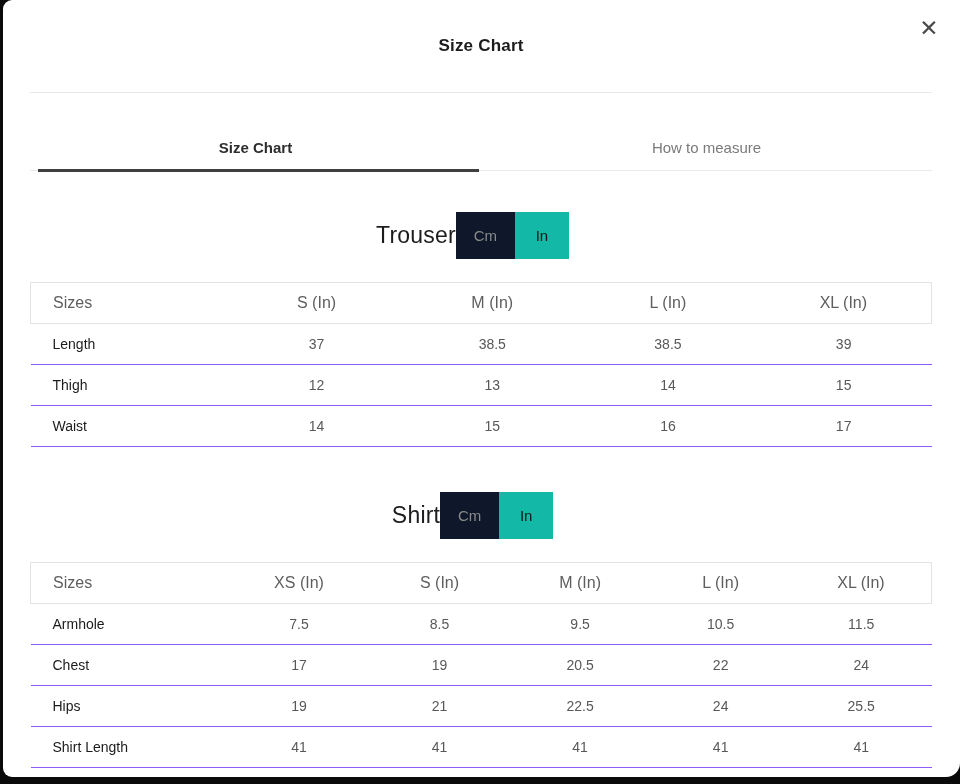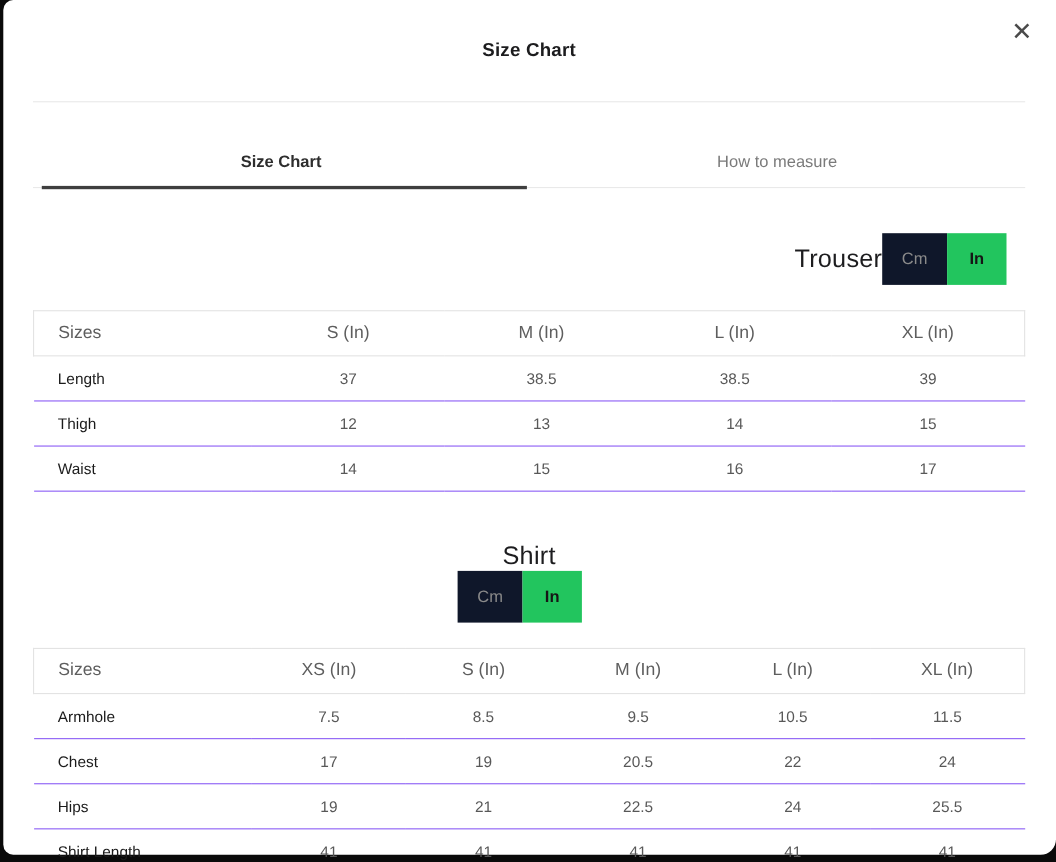--- a/index.html
+++ b/index.html
@@ -41,33 +41,33 @@
     position: relative; cursor: pointer;
   }
   .tab.active { color: #2d2d2d; font-weight: 600; }
   .tab.active::after {
     content: ""; position: absolute; left: 8px; right: 2px; bottom: -2px;
     height: 3px; background: #3f3f3f;
   }
 
   
   .section-head {
-    display: flex; justify-content: flex-end; align-items: center;
+    display: flex; justify-content: center; align-items: center;
   }
   .section-head.first { margin-top: 41px; }
-  .section-head.second { margin-top: 45px; flex-direction: column; }
+  .section-head.second { margin-top: 45px; }
   .section-title { font-size: 23px; font-weight: 500; color: #1d1d1f; letter-spacing: .2px; }
   .unit-toggle { display: flex; margin-right: 17px; }
   .unit-btn {
     height: 47px; display: flex; align-items: center; justify-content: center;
     font-size: 15px; border: none; cursor: pointer; padding: 0;
     font-family: inherit;
   }
   .unit-cm { width: 59px; background: #0f172a; color: #8a8a8a; font-weight: 400; }
-  .unit-in { width: 54px; background: #22c55e; color: #161616; font-weight: 700; }
+  .unit-in { width: 54px; background: #14b8a6; color: #161616; font-weight: 400; }
 
   
   table.size-table { border-collapse: collapse; width: 902px; margin-top: 23px; table-layout: fixed; }
   .size-table th {
     height: 41px; font-weight: 400; font-size: 16px; color: #5e5e5e;
     border-top: 1px solid #e3e3e3; border-bottom: 1px solid #e3e3e3;
     text-align: center; background: #fff;
   }
   .size-table th:first-child { border-left: 1px solid #e3e3e3; text-align: left; padding-left: 22px; }
   .size-table th:last-child  { border-right: 1px solid #e3e3e3; }

